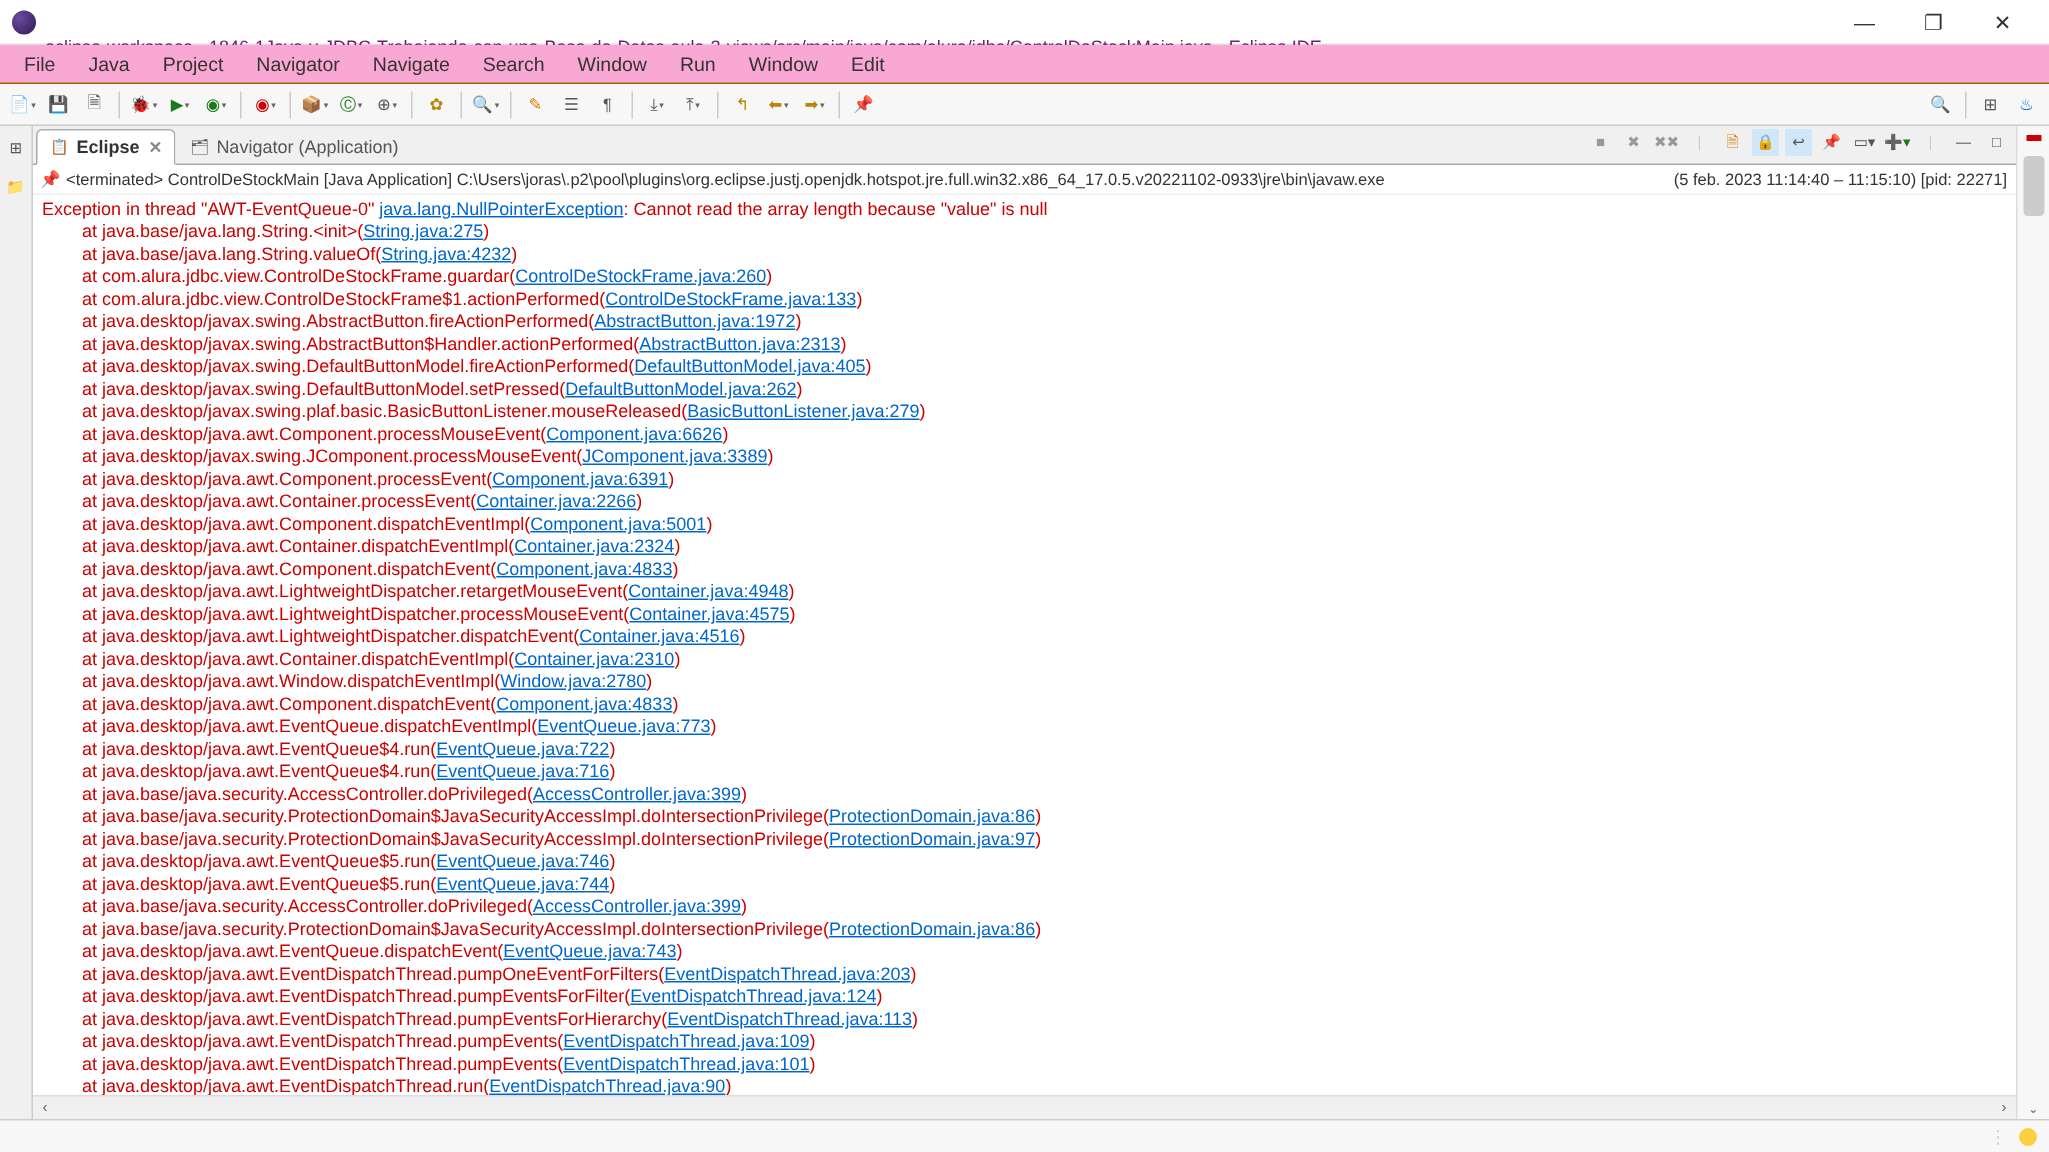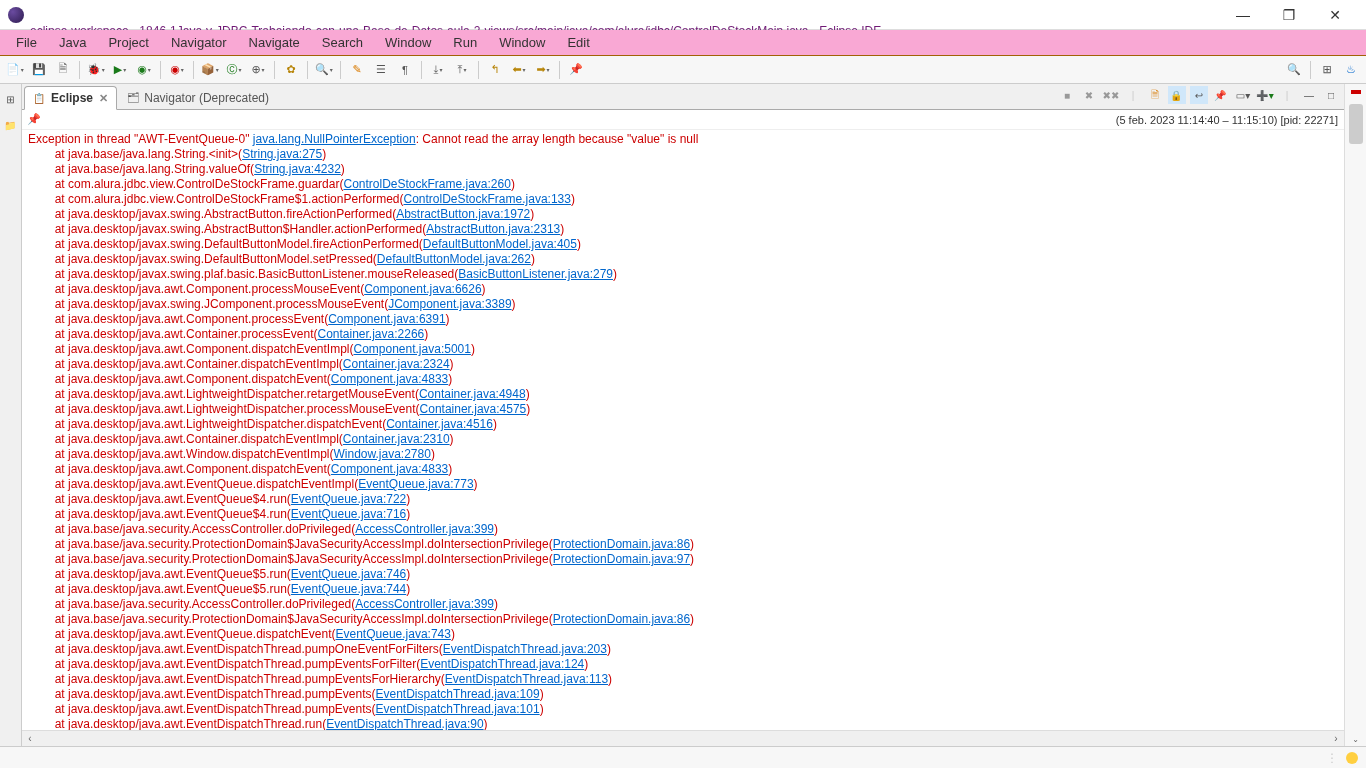--- a/index.html
+++ b/index.html
@@ -109,41 +109,42 @@
   <div class="contentarea">
 
     <div class="viewtabs">
       <div class="viewtab active">
         <span class="icon">📋</span>
         <span>Eclipse</span>
         <span class="close">✕</span>
       </div>
       <div class="viewtab">
         <span class="icon">🗂</span>
-        <span>Navigator (Deprecated)</span>
+        <span>Navigator (Application)</span>
       </div>
       <div class="tabtools">
         <div class="tbtn2" style="color:#999">■</div>
         <div class="tbtn2" style="color:#999">✖</div>
         <div class="tbtn2" style="color:#999">✖✖</div>
         <div class="tbtn2" style="color:#ccc">|</div>
         <div class="tbtn2" style="color:#d97a00">🗎</div>
         <div class="tbtn2" style="background:#d0e7fa">🔒</div>
         <div class="tbtn2" style="background:#d0e7fa">↩</div>
         <div class="tbtn2">📌</div>
         <div class="tbtn2">▭▾</div>
         <div class="tbtn2" style="color:#1a7a1a">➕▾</div>
         <div class="tbtn2" style="color:#ccc">|</div>
         <div class="tbtn2">—</div>
         <div class="tbtn2">□</div>
       </div>
     </div>
 
     <div class="processline">
       <span class="pin">📌</span>
+      <span>&lt;terminated&gt; ControlDeStockMain [Java Application] C:\Users\joras\.p2\pool\plugins\org.eclipse.justj.openjdk.hotspot.jre.full.win32.x86_64_17.0.5.v20221102-0933\jre\bin\javaw.exe</span>
       <span style="flex:1"></span>
       <span>(5 feb. 2023 11:14:40 – 11:15:10) [pid: 22271]</span>
     </div>
 
     <div class="console" id="console"><span class="line">Exception in thread "AWT-EventQueue-0" <span class="link">java.lang.NullPointerException</span>: Cannot read the array length because "value" is null</span><span class="line">	at java.base/java.lang.String.&lt;init&gt;(<span class="link">String.java:275</span>)</span><span class="line">	at java.base/java.lang.String.valueOf(<span class="link">String.java:4232</span>)</span><span class="line">	at com.alura.jdbc.view.ControlDeStockFrame.guardar(<span class="link">ControlDeStockFrame.java:260</span>)</span><span class="line">	at com.alura.jdbc.view.ControlDeStockFrame$1.actionPerformed(<span class="link">ControlDeStockFrame.java:133</span>)</span><span class="line">	at java.desktop/javax.swing.AbstractButton.fireActionPerformed(<span class="link">AbstractButton.java:1972</span>)</span><span class="line">	at java.desktop/javax.swing.AbstractButton$Handler.actionPerformed(<span class="link">AbstractButton.java:2313</span>)</span><span class="line">	at java.desktop/javax.swing.DefaultButtonModel.fireActionPerformed(<span class="link">DefaultButtonModel.java:405</span>)</span><span class="line">	at java.desktop/javax.swing.DefaultButtonModel.setPressed(<span class="link">DefaultButtonModel.java:262</span>)</span><span class="line">	at java.desktop/javax.swing.plaf.basic.BasicButtonListener.mouseReleased(<span class="link">BasicButtonListener.java:279</span>)</span><span class="line">	at java.desktop/java.awt.Component.processMouseEvent(<span class="link">Component.java:6626</span>)</span><span class="line">	at java.desktop/javax.swing.JComponent.processMouseEvent(<span class="link">JComponent.java:3389</span>)</span><span class="line">	at java.desktop/java.awt.Component.processEvent(<span class="link">Component.java:6391</span>)</span><span class="line">	at java.desktop/java.awt.Container.processEvent(<span class="link">Container.java:2266</span>)</span><span class="line">	at java.desktop/java.awt.Component.dispatchEventImpl(<span class="link">Component.java:5001</span>)</span><span class="line">	at java.desktop/java.awt.Container.dispatchEventImpl(<span class="link">Container.java:2324</span>)</span><span class="line">	at java.desktop/java.awt.Component.dispatchEvent(<span class="link">Component.java:4833</span>)</span><span class="line">	at java.desktop/java.awt.LightweightDispatcher.retargetMouseEvent(<span class="link">Container.java:4948</span>)</span><span class="line">	at java.desktop/java.awt.LightweightDispatcher.processMouseEvent(<span class="link">Container.java:4575</span>)</span><span class="line">	at java.desktop/java.awt.LightweightDispatcher.dispatchEvent(<span class="link">Container.java:4516</span>)</span><span class="line">	at java.desktop/java.awt.Container.dispatchEventImpl(<span class="link">Container.java:2310</span>)</span><span class="line">	at java.desktop/java.awt.Window.dispatchEventImpl(<span class="link">Window.java:2780</span>)</span><span class="line">	at java.desktop/java.awt.Component.dispatchEvent(<span class="link">Component.java:4833</span>)</span><span class="line">	at java.desktop/java.awt.EventQueue.dispatchEventImpl(<span class="link">EventQueue.java:773</span>)</span><span class="line">	at java.desktop/java.awt.EventQueue$4.run(<span class="link">EventQueue.java:722</span>)</span><span class="line">	at java.desktop/java.awt.EventQueue$4.run(<span class="link">EventQueue.java:716</span>)</span><span class="line">	at java.base/java.security.AccessController.doPrivileged(<span class="link">AccessController.java:399</span>)</span><span class="line">	at java.base/java.security.ProtectionDomain$JavaSecurityAccessImpl.doIntersectionPrivilege(<span class="link">ProtectionDomain.java:86</span>)</span><span class="line">	at java.base/java.security.ProtectionDomain$JavaSecurityAccessImpl.doIntersectionPrivilege(<span class="link">ProtectionDomain.java:97</span>)</span><span class="line">	at java.desktop/java.awt.EventQueue$5.run(<span class="link">EventQueue.java:746</span>)</span><span class="line">	at java.desktop/java.awt.EventQueue$5.run(<span class="link">EventQueue.java:744</span>)</span><span class="line">	at java.base/java.security.AccessController.doPrivileged(<span class="link">AccessController.java:399</span>)</span><span class="line">	at java.base/java.security.ProtectionDomain$JavaSecurityAccessImpl.doIntersectionPrivilege(<span class="link">ProtectionDomain.java:86</span>)</span><span class="line">	at java.desktop/java.awt.EventQueue.dispatchEvent(<span class="link">EventQueue.java:743</span>)</span><span class="line">	at java.desktop/java.awt.EventDispatchThread.pumpOneEventForFilters(<span class="link">EventDispatchThread.java:203</span>)</span><span class="line">	at java.desktop/java.awt.EventDispatchThread.pumpEventsForFilter(<span class="link">EventDispatchThread.java:124</span>)</span><span class="line">	at java.desktop/java.awt.EventDispatchThread.pumpEventsForHierarchy(<span class="link">EventDispatchThread.java:113</span>)</span><span class="line">	at java.desktop/java.awt.EventDispatchThread.pumpEvents(<span class="link">EventDispatchThread.java:109</span>)</span><span class="line">	at java.desktop/java.awt.EventDispatchThread.pumpEvents(<span class="link">EventDispatchThread.java:101</span>)</span><span class="line">	at java.desktop/java.awt.EventDispatchThread.run(<span class="link">EventDispatchThread.java:90</span>)</span></div>
 
     <div class="hscroll">
       <div class="left">‹</div>
       <div class="track"></div>
       <div class="right">›</div>

